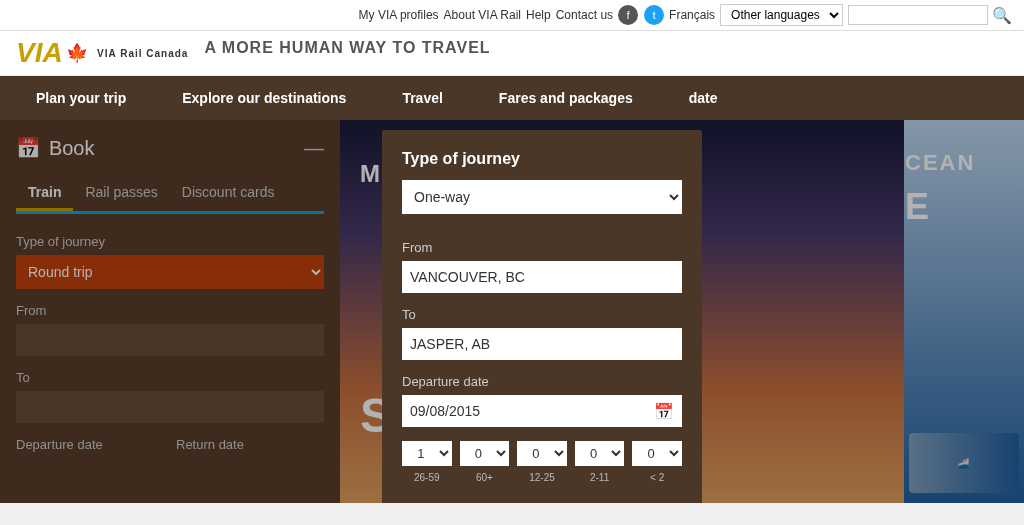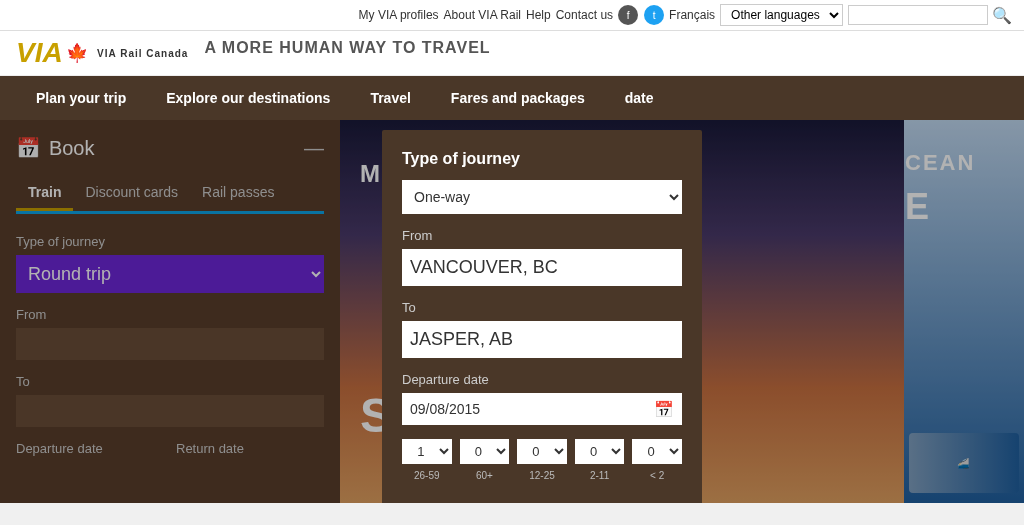--- a/index.html
+++ b/index.html
@@ -56,21 +56,21 @@
     .maple-leaf { color: #c00; font-size: 18px; }
     .via-sub { font-size: 10px; font-weight: bold; color: #333; display: block; letter-spacing:1px; }
     .tagline { font-size: 16px; color: #555; font-weight: bold; letter-spacing: 1px; }
 
     
     .main-nav {
       background: #4a3728;
       display: flex;
       align-items: center;
       padding: 0 16px;
-      gap: 0;
+      gap: 16px;
     }
     .main-nav-item {
       color: #fff;
       padding: 14px 20px;
       cursor: pointer;
       font-size: 14px;
       white-space: nowrap;
       font-weight: bold;
     }
 
@@ -110,24 +110,24 @@
       color: #fff;
       border-bottom: 3px solid #c8a000;
       font-weight: bold;
     }
 
     .form-label { color: #ccc; font-size: 13px; margin-bottom: 6px; display: block; }
     .form-group { margin-bottom: 14px; }
     .form-select {
       width: 100%;
       padding: 8px;
-      background: #6d28d9;
-      color: #fff;
-      border: none;
-      font-size: 18px;
+      background: #c2410c;
+      color: #fff;
+      border: none;
+      font-size: 14px;
       cursor: pointer;
     }
     .form-input {
       width: 100%;
       padding: 8px;
       background: #6a4e38;
       color: #fff;
       border: none;
       font-size: 14px;
     }
@@ -199,31 +199,31 @@
       color: #fff;
       margin-left: 60px;
     }
     .modal-label { font-size: 13px; color: #ccc; margin-bottom: 6px; display: block; }
     .modal-input {
       width: 100%;
       padding: 8px;
       background: #fff;
       color: #333;
       border: none;
-      font-size: 18px;
+      font-size: 14px;
       margin-bottom: 14px;
     }
     .modal-select {
       width: 100%;
       padding: 8px;
       background: #fff;
       color: #333;
       border: none;
       font-size: 14px;
-      margin-bottom: 14px;
+      margin-bottom: 26px;
       cursor: pointer;
       appearance: auto;
     }
     .modal-date-wrapper {
       position: relative;
       margin-bottom: 14px;
     }
     .modal-date-wrapper input {
       width: 100%;
       padding: 8px;
@@ -316,22 +316,22 @@
     <div class="book-header">
       <div class="book-title">
         <span>📅</span>
         <span>Book</span>
       </div>
       <span class="book-minimize">—</span>
     </div>
 
     <div class="tab-row">
       <div class="tab-item active">Train</div>
+      <div class="tab-item">Rail passes</div>
       <div class="tab-item">Discount cards</div>
-      <div class="tab-item">Rail passes</div>
     </div>
 
     <div class="form-group">
       <span class="form-label">Type of journey</span>
       <select class="form-select">
         <option>Round trip</option>
       </select>
     </div>
 
     <div class="form-group">

